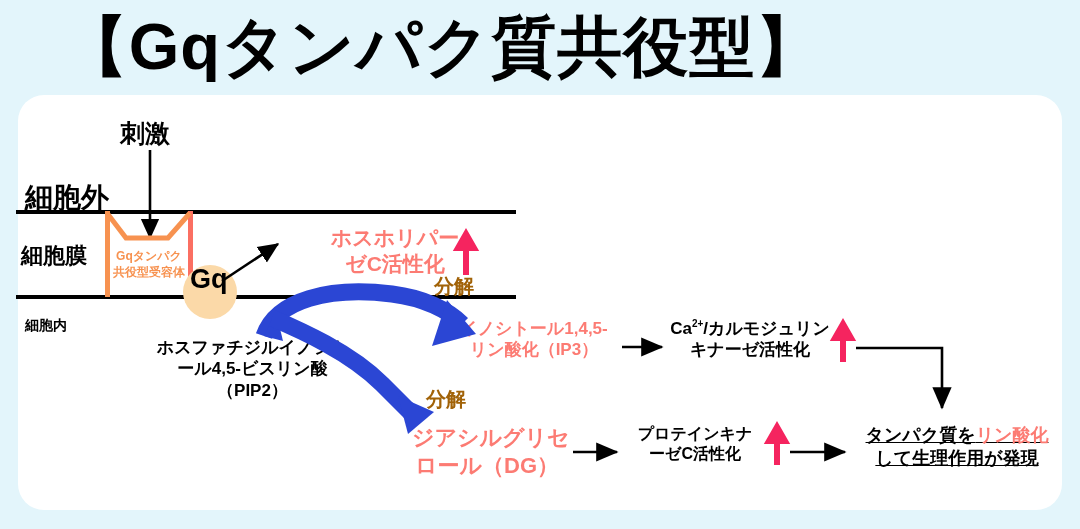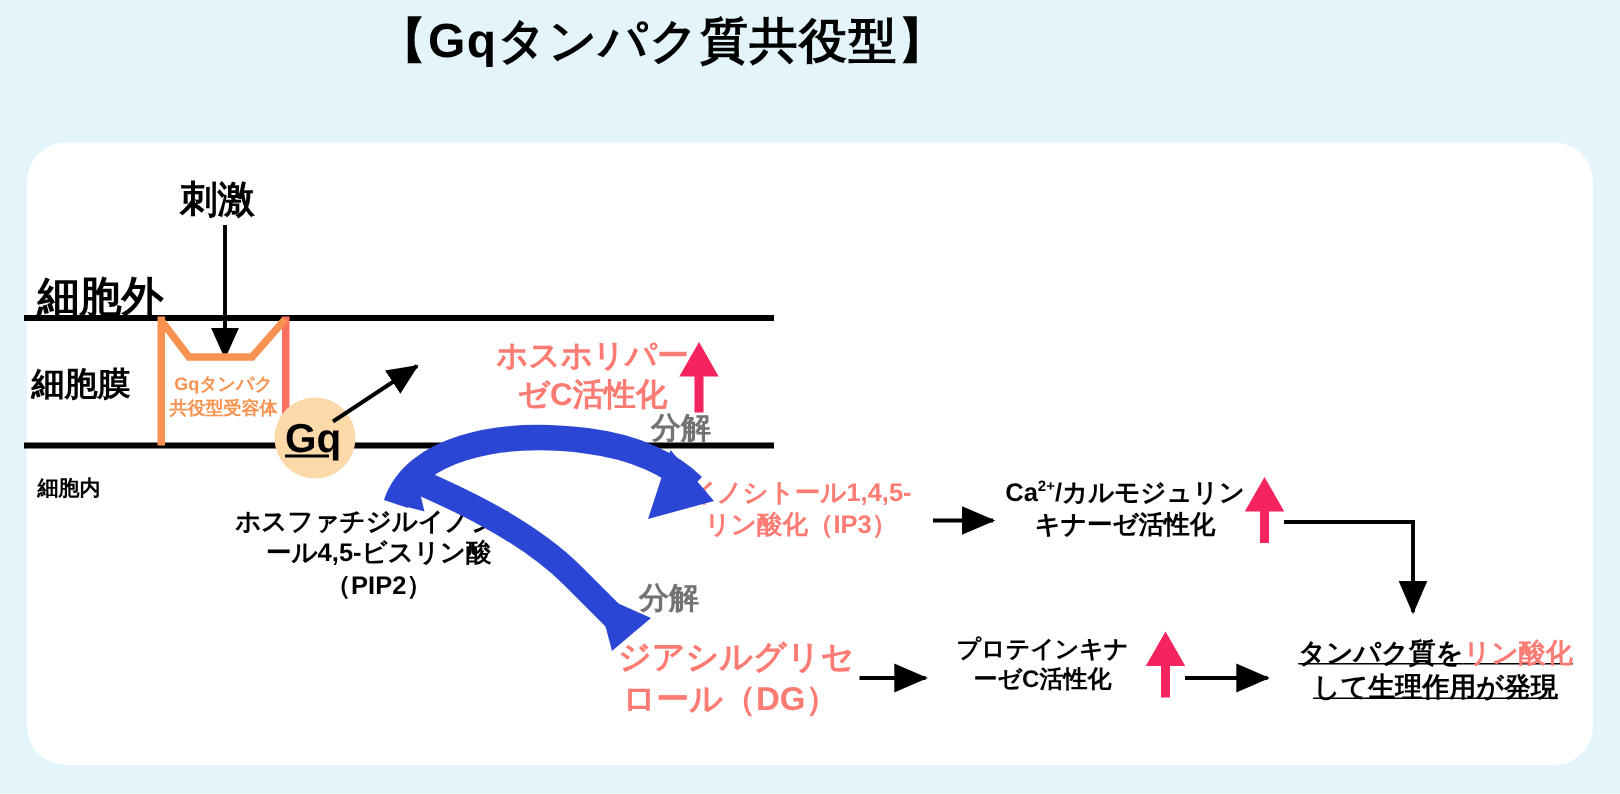--- a/index.html
+++ b/index.html
@@ -21,21 +21,21 @@
     height: 529px;
   }
 
   
   .title {
     position: absolute;
     left: 0;
     top: 8px;
     width: 884px;
     text-align: center;
-    font-size: 32px;
+    font-size: 65px;
     font-weight: 700;
     color: #000000;
     letter-spacing: 1px;
     line-height: 1.2;
     white-space: nowrap;
   }
 
   
   .card {
     position: absolute;
@@ -51,21 +51,21 @@
   .lbl {
     position: absolute;
     font-weight: 700;
     color: #000000;
     white-space: nowrap;
     line-height: 1.25;
   }
   .lbl.center { text-align: center; }
 
   .salmon { color: #fc7b73; }
-  .blue   { color: #737373; }
+  .blue   { color: #a16207; }
 
   
   .memline {
     position: absolute;
     background: #000000;
     height: 4px;
   }
 
   
   .recept-leg {
@@ -128,21 +128,21 @@
 
   <div class="recept-leg" style="left:105px; top:211px; height:86px;"></div>
   <div class="recept-leg right" style="left:188px; top:211px; height:86px;"></div>
 
   <div class="recept-label" style="left:104px; top:248px; width:90px;">
     <div>Gqタンパク</div>
     <div>共役型受容体</div>
   </div>
 
   <div class="gq-circle" style="left:183px; top:265px; width:54px; height:54px;"></div>
-  <div class="gq-text" style="left:190px; top:277px;text-decoration:underline;">Gq</div>
+  <div class="gq-text" style="left:190px; top:264px;">Gq</div>
 
   <div class="lbl center salmon" style="left:300px; top:225px; width:190px; font-size:21px;">
     <div>ホスホリパー</div>
     <div>ゼC活性化</div>
   </div>
 
   <div class="lbl blue" style="left:434px; top:274px; font-size:20px;">分解</div>
   <div class="lbl blue" style="left:426px; top:387px; font-size:20px;">分解</div>
 
   <div class="lbl center" style="left:140px; top:337px; width:225px; font-size:17px;">

